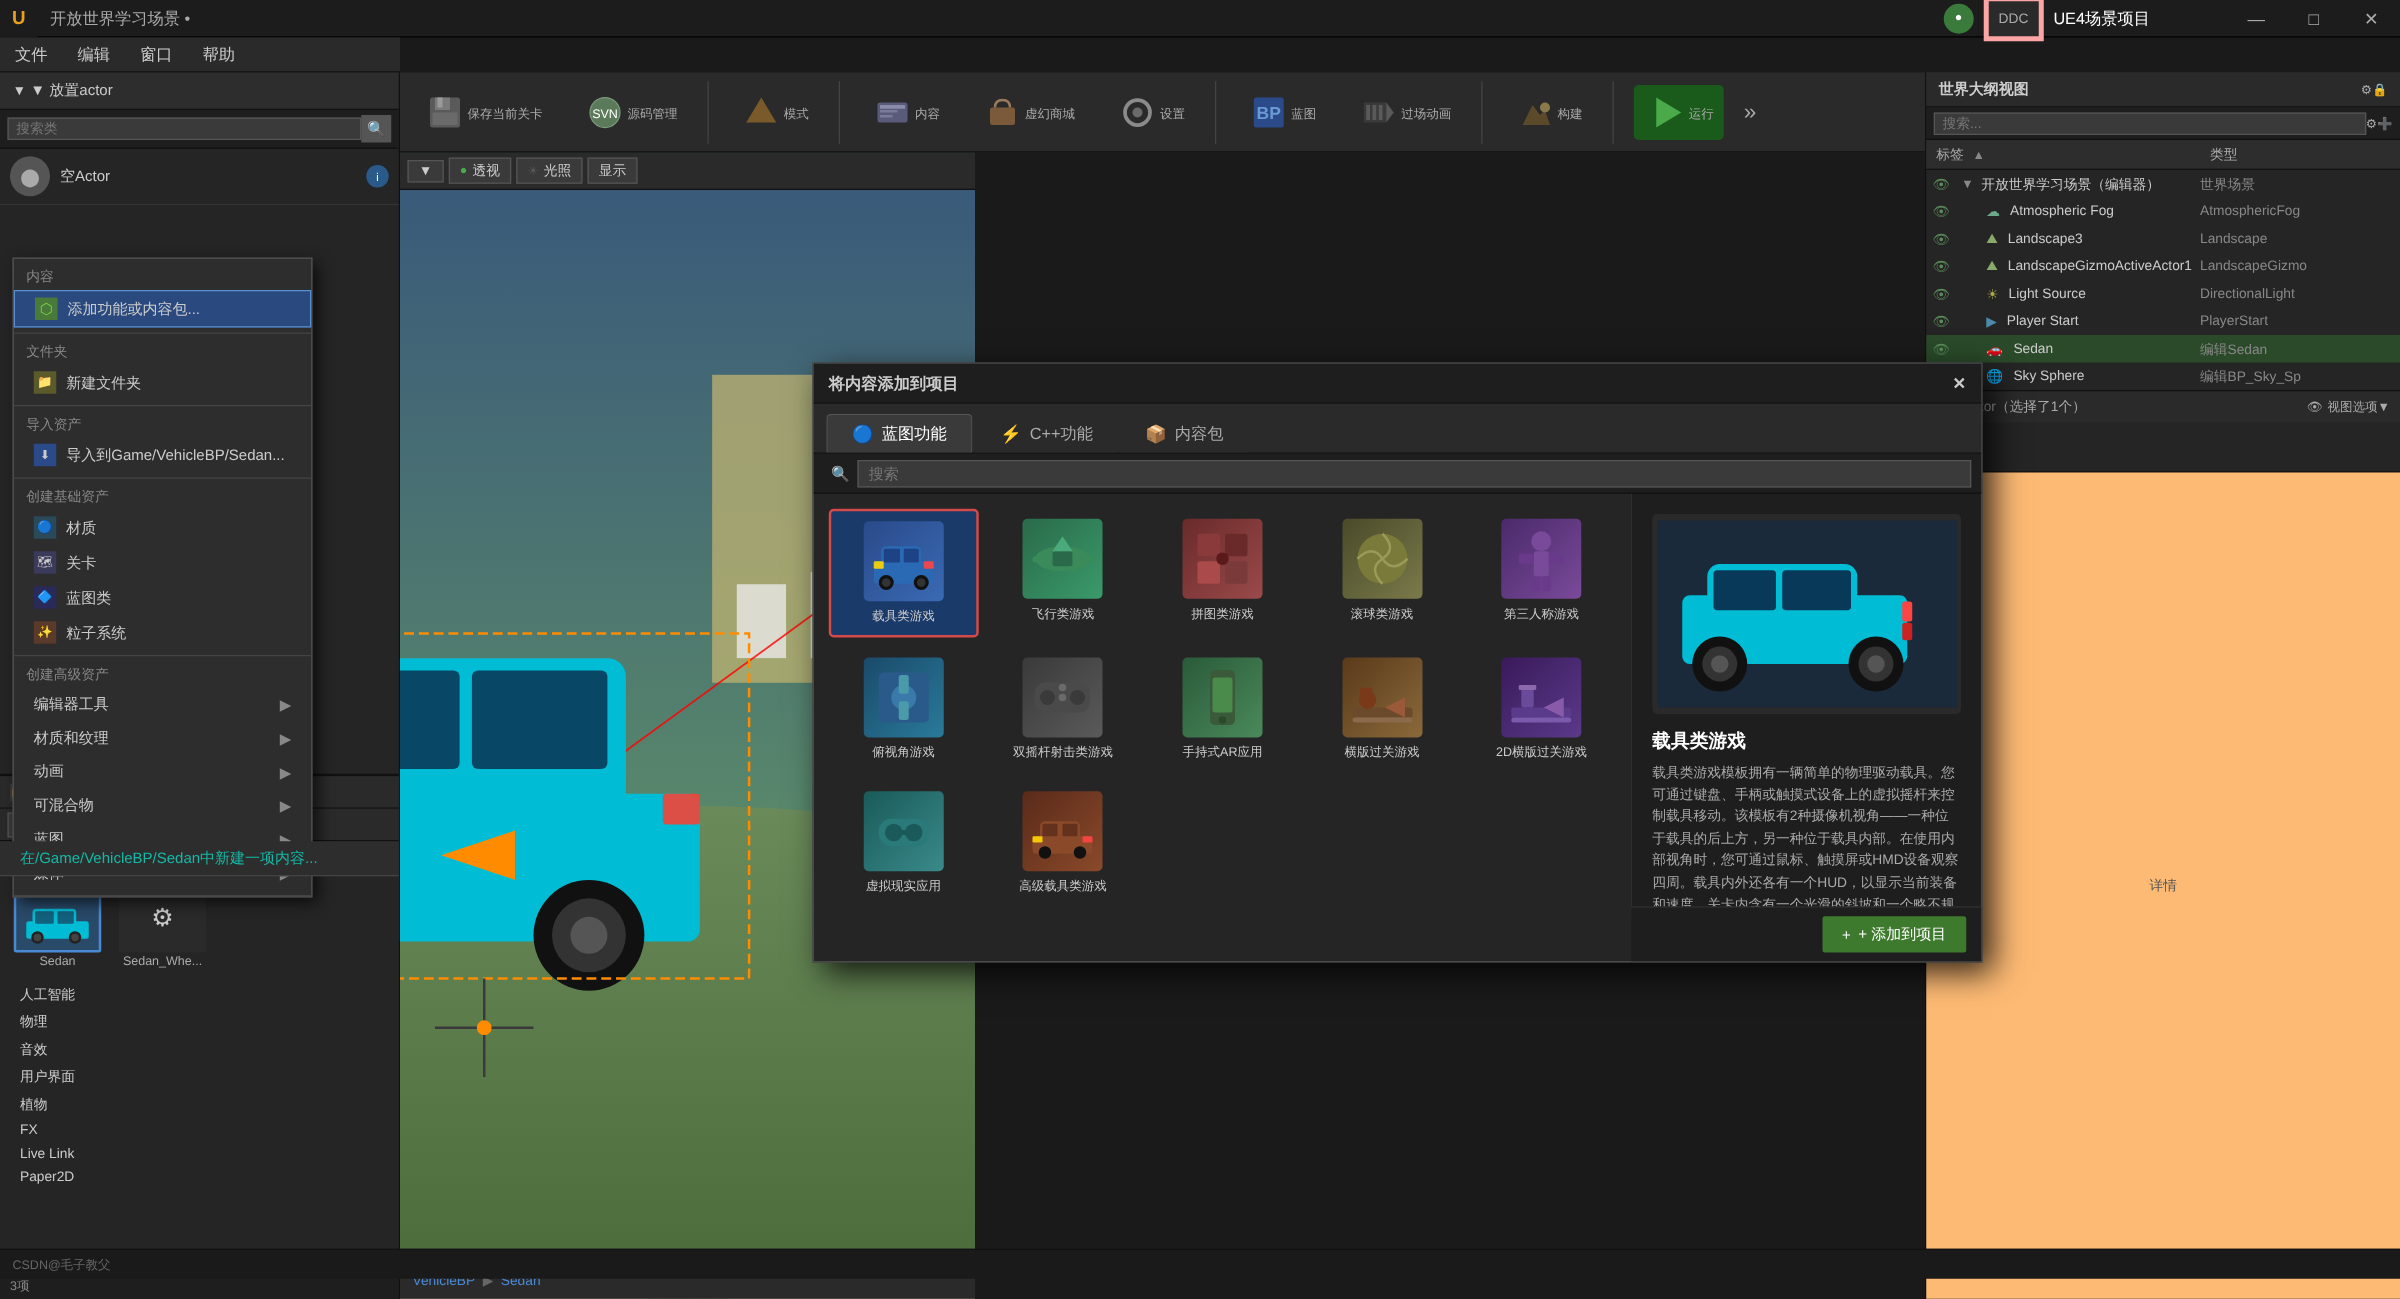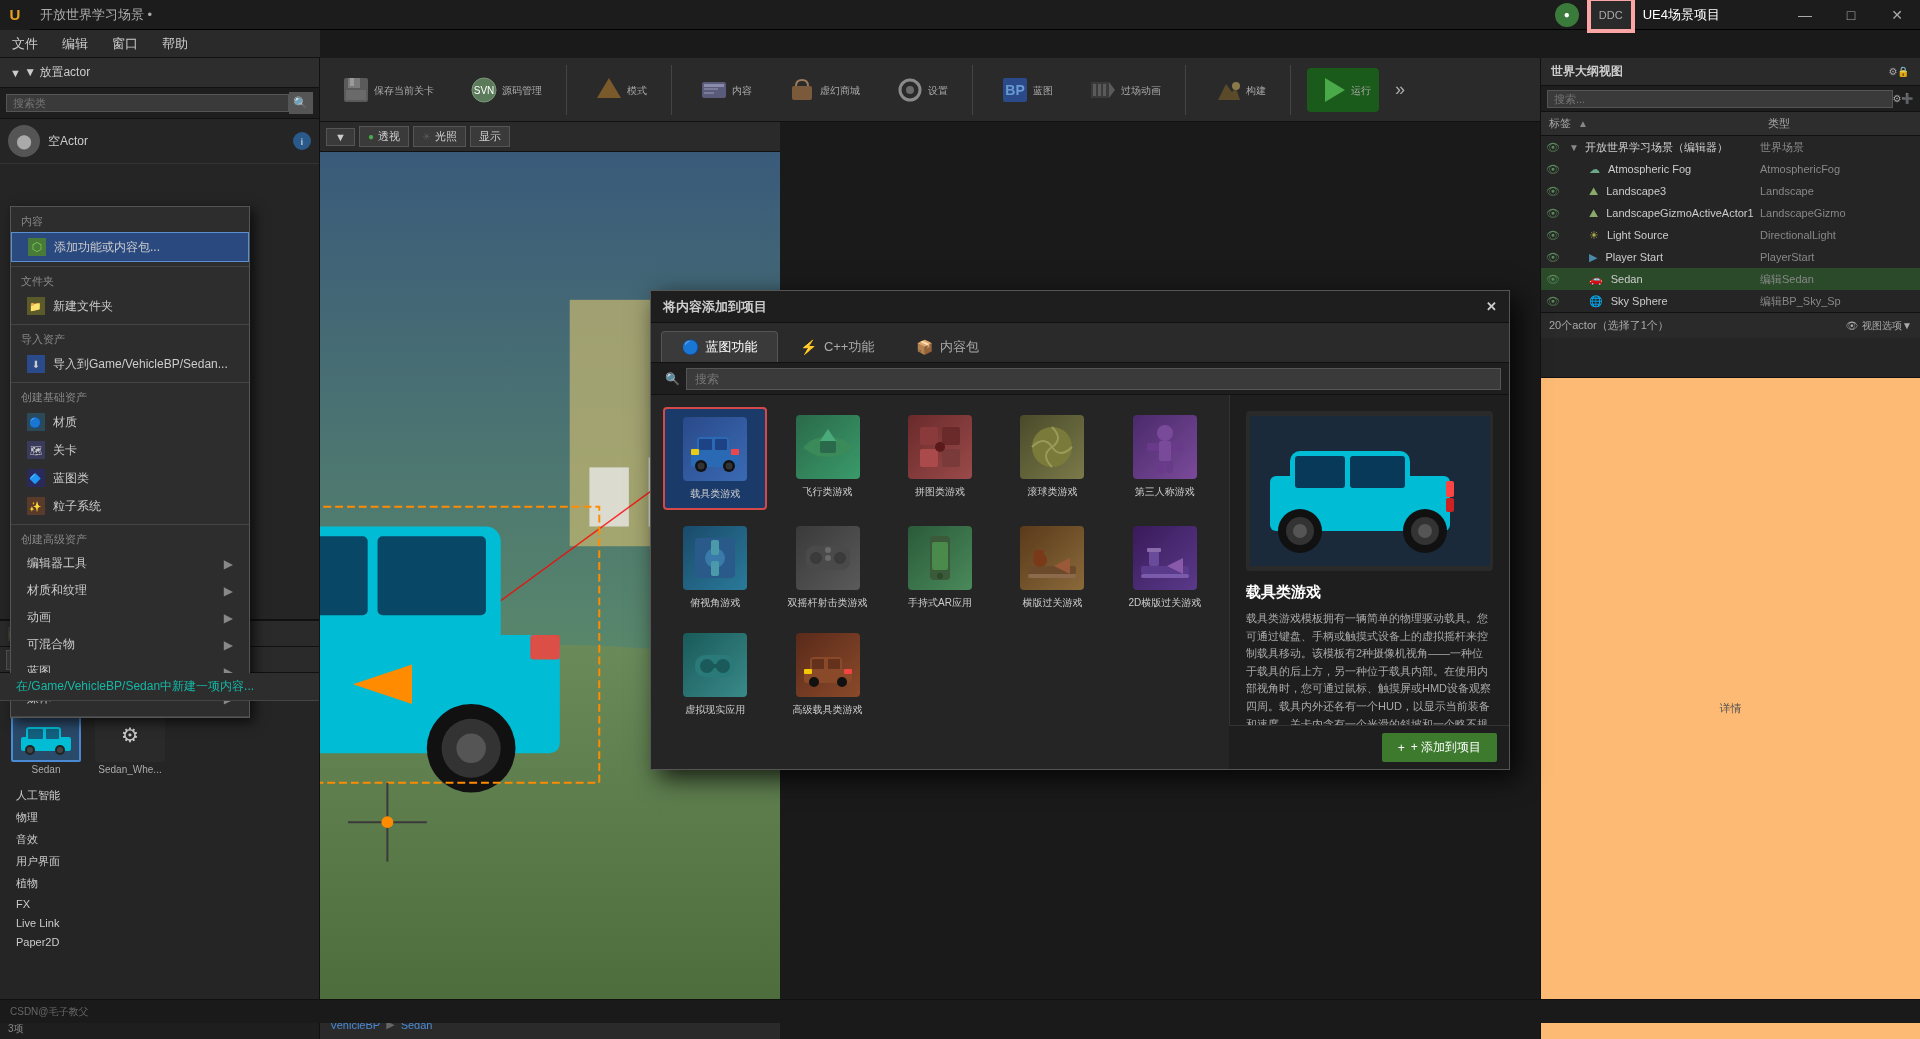--- a/index.html
+++ b/index.html
@@ -82,21 +82,21 @@
     .wo-item .wo-eye { width: 24px; display: flex; align-items: center; justify-content: center; color: #5a8a5a; font-size: 11px; }
     .wo-item .wo-name { flex: 1; padding: 0 4px; font-size: 12px; color: #ccc; display: flex; align-items: center; gap: 4px; }
     .wo-item .wo-type { width: 160px; font-size: 11px; color: #888; }
     .wo-footer { height: 26px; background: #2a2a2a; border-top: 1px solid #111; display: flex; align-items: center; padding: 0 8px; justify-content: space-between; }
     .wo-footer span { font-size: 11px; color: #aaa; }
 
     
     #details-panel { position: absolute; top: 378px; right: 0; width: 380px; bottom: 0; background: #252525; border-left: 1px solid #111; }
 
     
-    #add-content-modal { position: absolute; top: 290px; left: 650px; width: 860px; height: 480px; background: #252525; border: 1px solid #555; z-index: 200; box-shadow: 8px 8px 24px rgba(0,0,0,0.8); }
+    #add-content-modal { position: absolute; top: 290px; left: 650px; width: 936px; height: 480px; background: #252525; border: 1px solid #555; z-index: 200; box-shadow: 8px 8px 24px rgba(0,0,0,0.8); }
     #modal-header { height: 32px; background: #1e1e1e; display: flex; align-items: center; padding: 0 12px; border-bottom: 1px solid #111; justify-content: space-between; }
     #modal-header span { font-size: 13px; color: #ccc; font-weight: bold; }
     #modal-close { color: #aaa; cursor: pointer; font-size: 16px; }
     #modal-tabs { height: 40px; background: #2a2a2a; display: flex; align-items: flex-end; border-bottom: 1px solid #111; padding: 0 10px; gap: 2px; }
     .modal-tab { padding: 6px 20px; font-size: 13px; color: #aaa; cursor: pointer; background: #2a2a2a; border-top-left-radius: 4px; border-top-right-radius: 4px; display: flex; align-items: center; gap: 6px; }
     .modal-tab.active { background: #3a3a3a; color: #fff; border: 1px solid #555; border-bottom: none; }
     .modal-tab .tab-icon { font-size: 14px; }
 
     #modal-search { height: 32px; background: #1e1e1e; display: flex; align-items: center; padding: 0 8px; border-bottom: 1px solid #111; }
     #modal-search input { flex: 1; background: #3a3a3a; border: 1px solid #555; color: #ccc; padding: 3px 8px; font-size: 12px; outline: none; }

